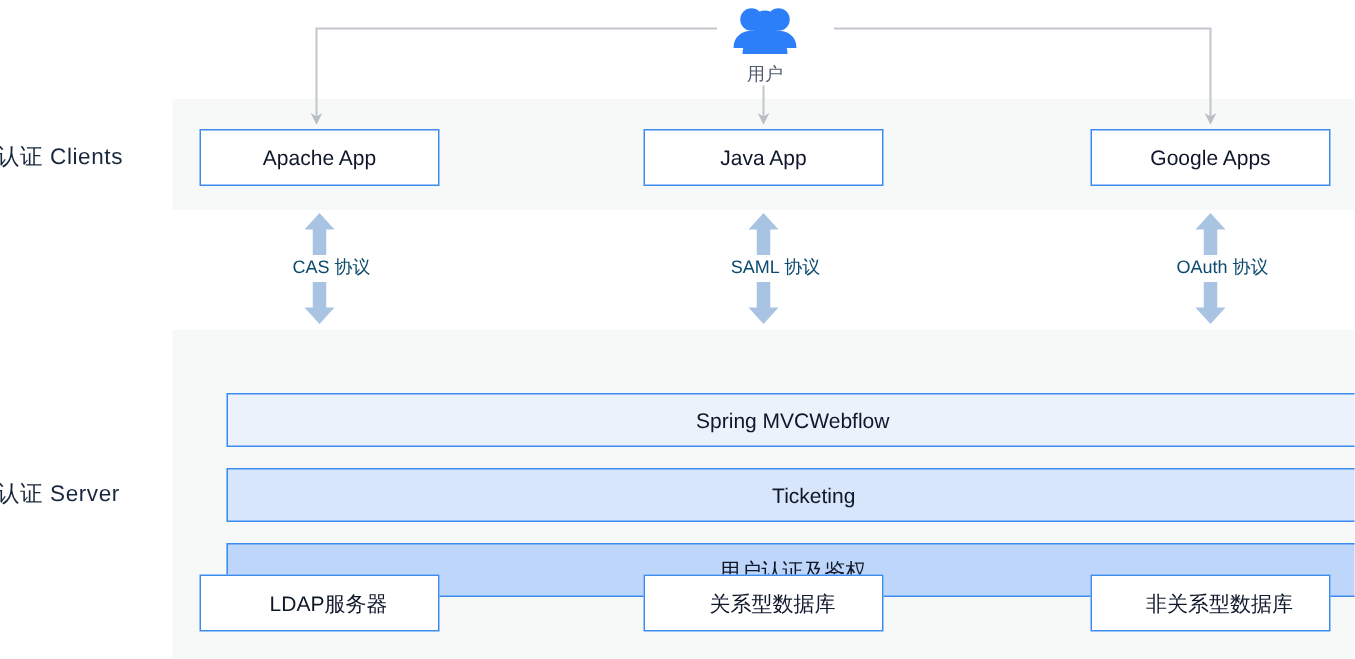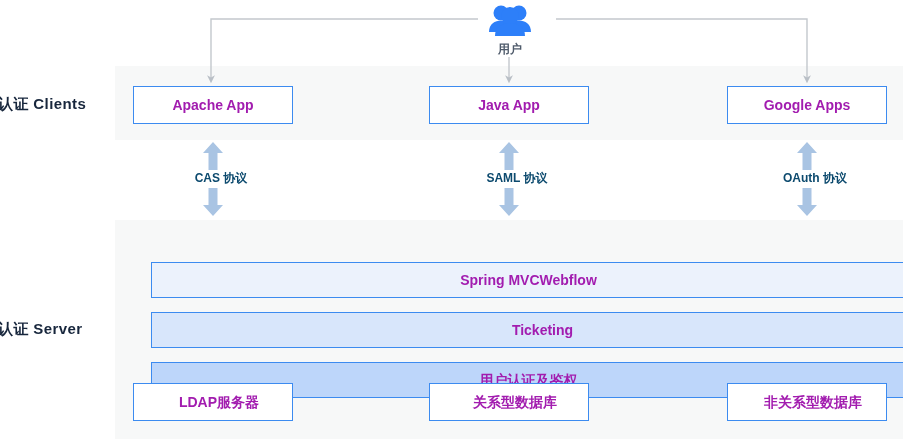--- a/index.html
+++ b/index.html
@@ -11,21 +11,20 @@
     width: 903px;
     height: 439px;
     font-family: "Liberation Sans", "DejaVu Sans", sans-serif;
     overflow: hidden;
   }
   #stage {
     position: relative;
     width: 903px;
     height: 311px;
     background: #ffffff;
-    font-weight: bold;
   }
 
   
   .panel {
     position: absolute;
     background: #f7f8f8;
   }
   #clients-panel {
     left: 115px;
     top: 66px;
@@ -49,21 +48,21 @@
   }
   #clients-label { left: -2px; top: 95px; }
   #server-label  { left: -2px; top: 320px; }
 
   
   .box {
     position: absolute;
     box-sizing: border-box;
     border: 1px solid #3c8bf0;
     background: #ffffff;
-    color: #a21caf;
+    color: #0f172a;
     font-size: 14px;
     display: flex;
     align-items: center;
     justify-content: center;
     text-align: center;
     line-height: 1.2;
   }
 
   
   .client-box { top: 86px; height: 38px; width: 160px; }

